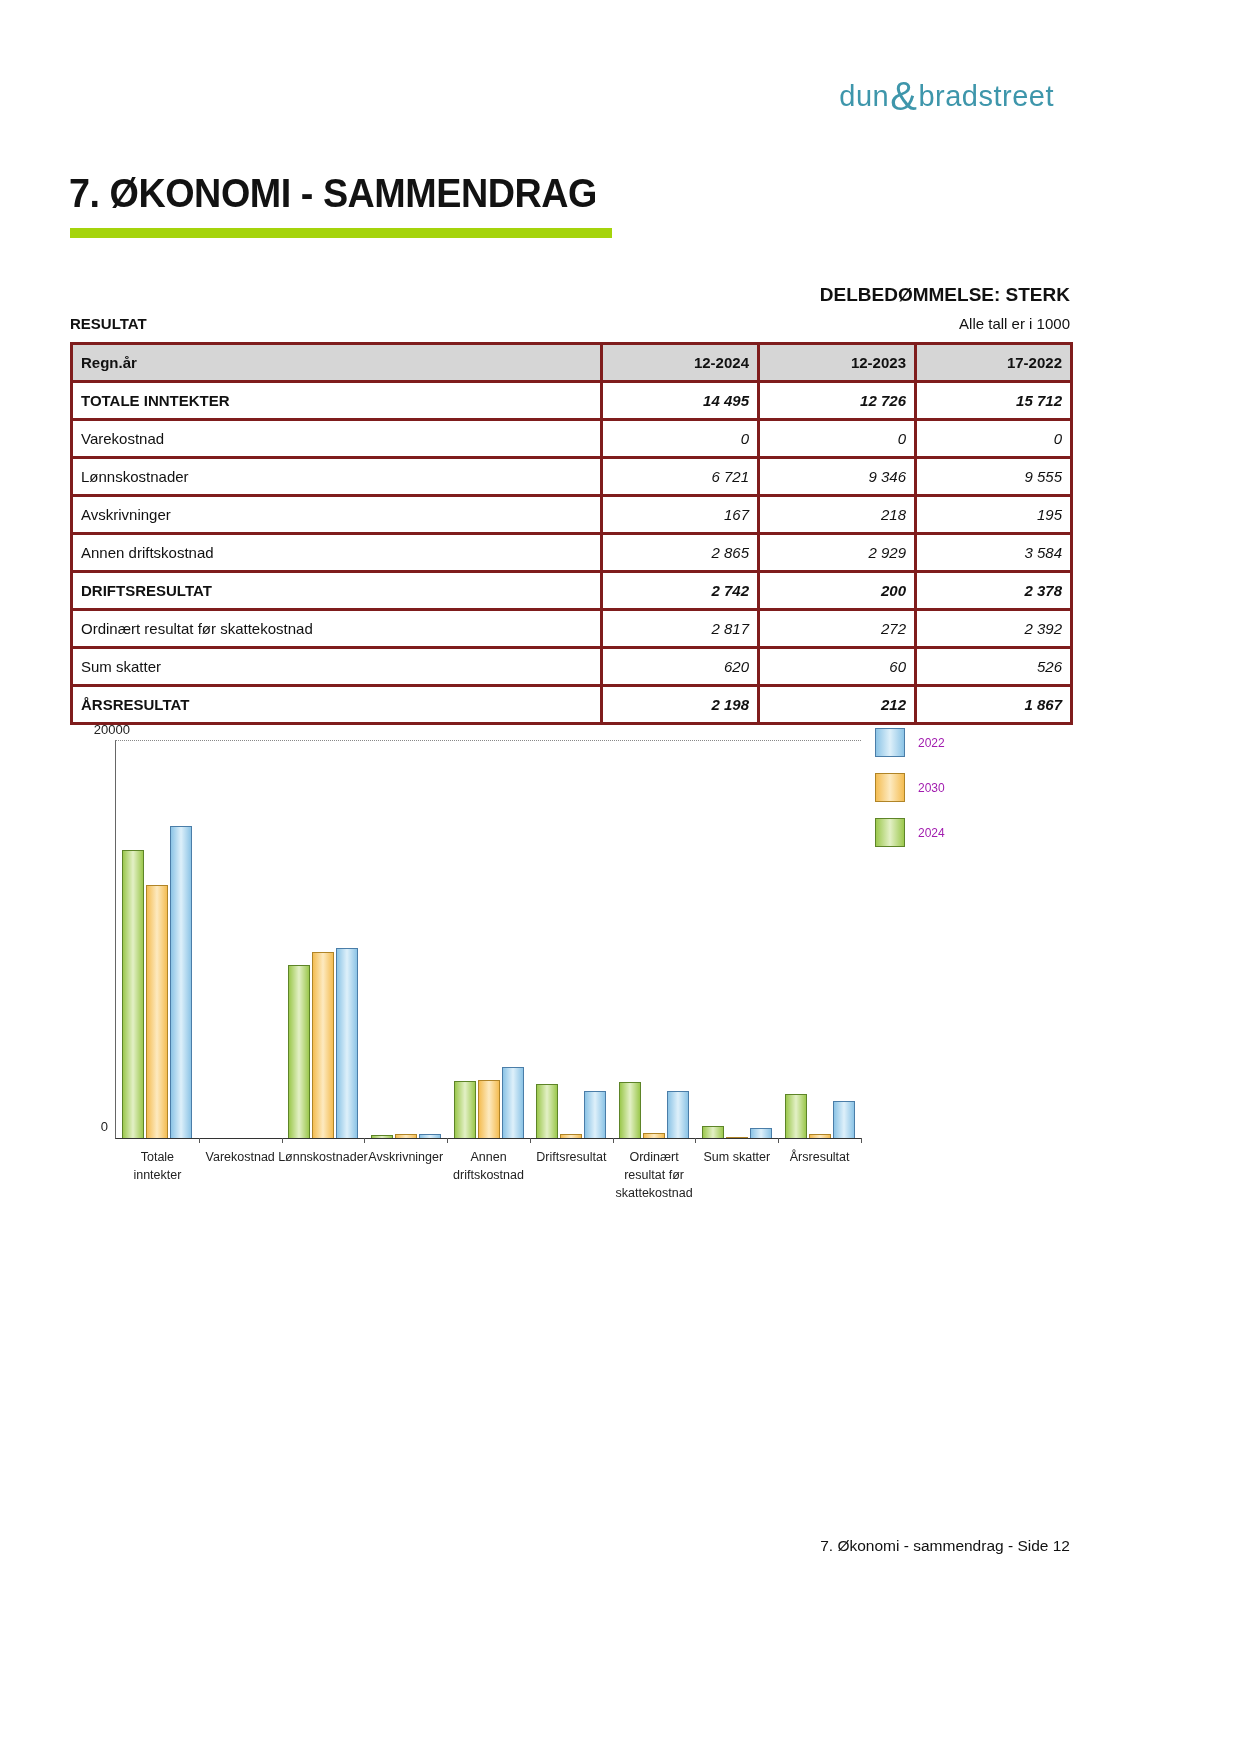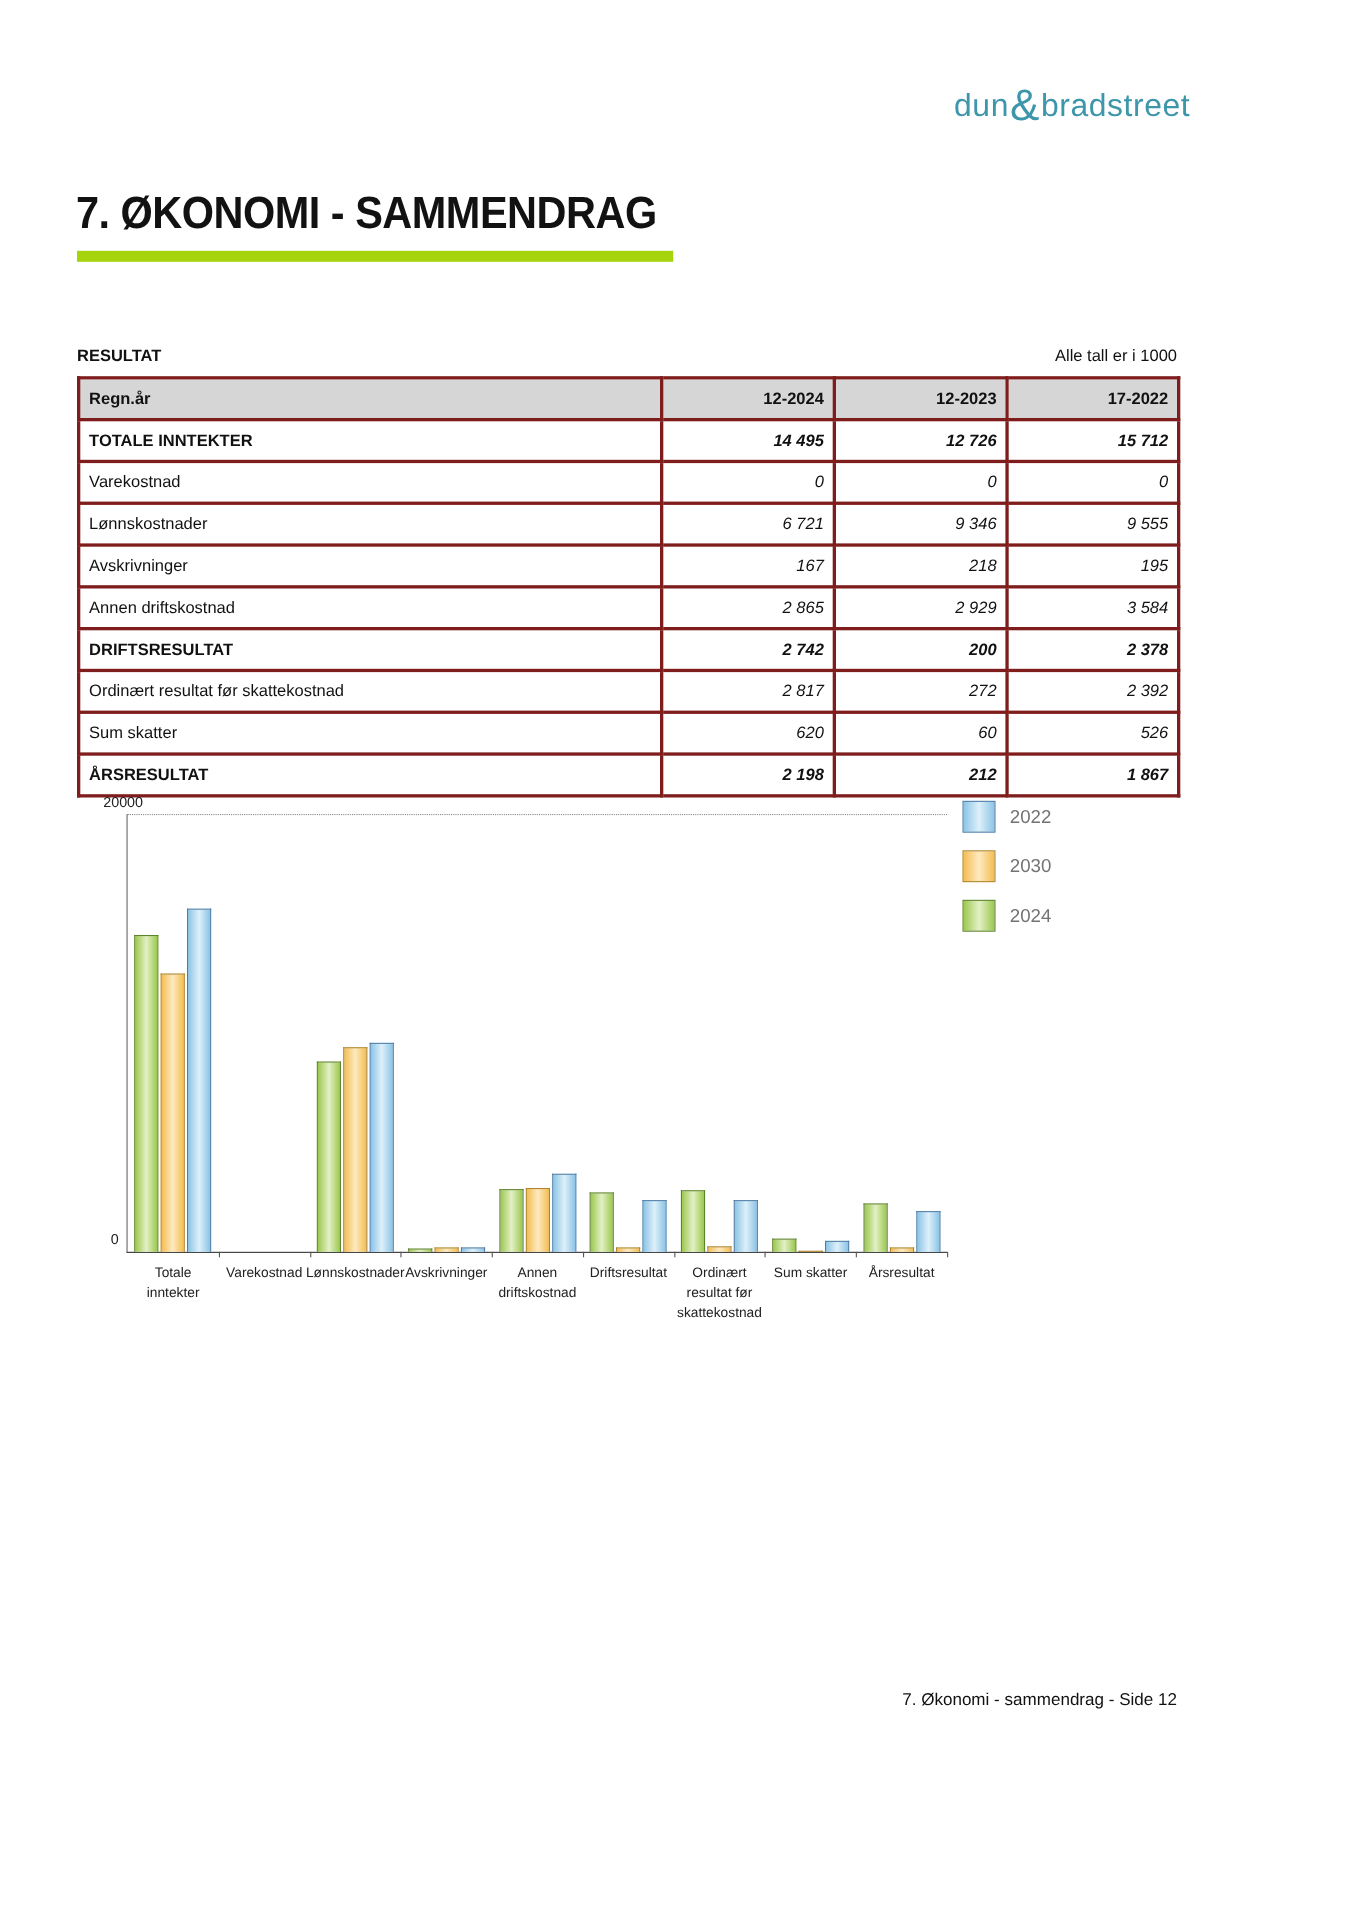--- a/index.html
+++ b/index.html
@@ -1,20 +1,20 @@
 <!DOCTYPE html>
 <html><head>
 <meta charset="utf-8">
 <style>
   html,body{margin:0;padding:0;background:#ffffff;}
   .page{position:relative;width:1241px;height:1754px;background:#ffffff;overflow:hidden;
         font-family:"Liberation Sans", sans-serif;color:#111;}
 
   
-  .logo{position:absolute;top:70px;right:159px;font-size:29px;letter-spacing:.5px;}
+  .logo{position:absolute;top:70px;right:187px;font-size:29px;letter-spacing:.5px;}
   .logo .amp{font-size:40px;position:relative;top:4px;margin:0 1px;font-weight:400;}
 
   
   .title{position:absolute;left:69px;top:170px;font-size:41px;font-weight:bold;
          letter-spacing:-.5px;color:#121212;transform:scaleX(.92);transform-origin:left center;white-space:nowrap;}
   .accent-bar{position:absolute;left:70px;top:228px;width:542px;height:10px;}
 
   .assessment{position:absolute;left:70px;top:284px;width:1000px;text-align:right;
               font-size:19px;font-weight:bold;}
   .meta-row{position:absolute;left:70px;top:315px;width:1000px;display:flex;
@@ -42,36 +42,37 @@
   .slot::after{content:"";position:absolute;right:-1px;bottom:-5px;width:1px;height:5px;background:#555;}
   .bar-group{display:flex;align-items:flex-end;gap:2px;}
   .bar{width:22px;border:1px solid #666;border-bottom:none;box-sizing:border-box;}
   .bar.zero{height:0;border:none;background:none;}
   .x-label{position:absolute;top:calc(100% + 10px);left:50%;transform:translateX(-50%);
            text-align:center;font-size:12.5px;line-height:1.45;white-space:pre-line;
            color:#222;width:max-content;}
   .legend{position:absolute;left:805px;top:28px;display:flex;flex-direction:column;gap:16px;}
   .legend-item{display:flex;align-items:center;gap:13px;}
   .legend-swatch{width:30px;height:29px;border:1px solid #666;box-sizing:border-box;}
-  .legend-label{font-size:17px;color:#737373;}
+  .legend-label{font-size:12px;color:#a21caf;}
 
   .footer{position:absolute;left:70px;top:1537px;width:1000px;text-align:right;font-size:15.5px;color:#111;}
 </style>
 </head>
 <body>
 
 <div class="page">
 
   <div class="logo" style="color: rgb(62, 150, 171);">
     <span>dun</span><span class="amp">&amp;</span><span>bradstreet</span>
   </div>
 
   <div class="title">7. ØKONOMI - SAMMENDRAG</div>
   <div class="accent-bar" style="background: rgb(165, 212, 12);"></div>
 
+  <div class="assessment">DELBEDØMMELSE: STERK</div>
 
   <div class="meta-row">
     <span class="sec">RESULTAT</span>
     <span>Alle tall er i 1000</span>
   </div>
 
   <table class="results">
     <colgroup>
         <col style="width:530px">
         <col style="width:157px">

